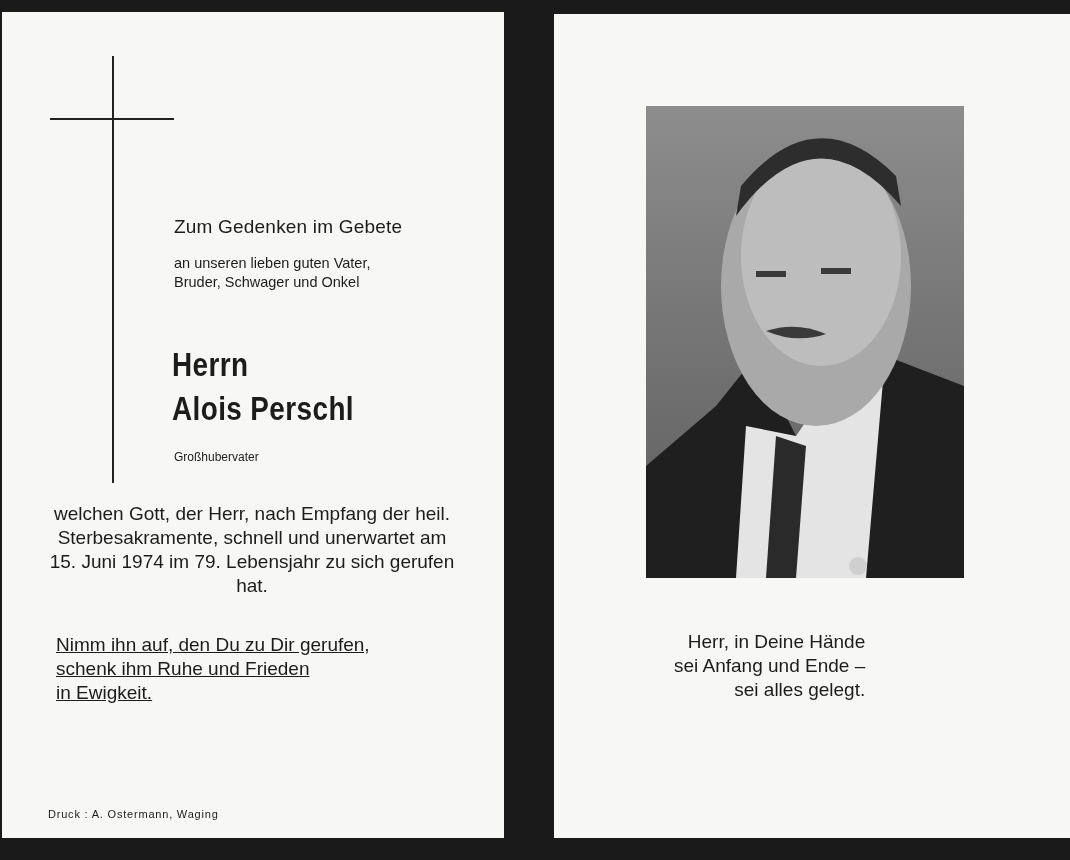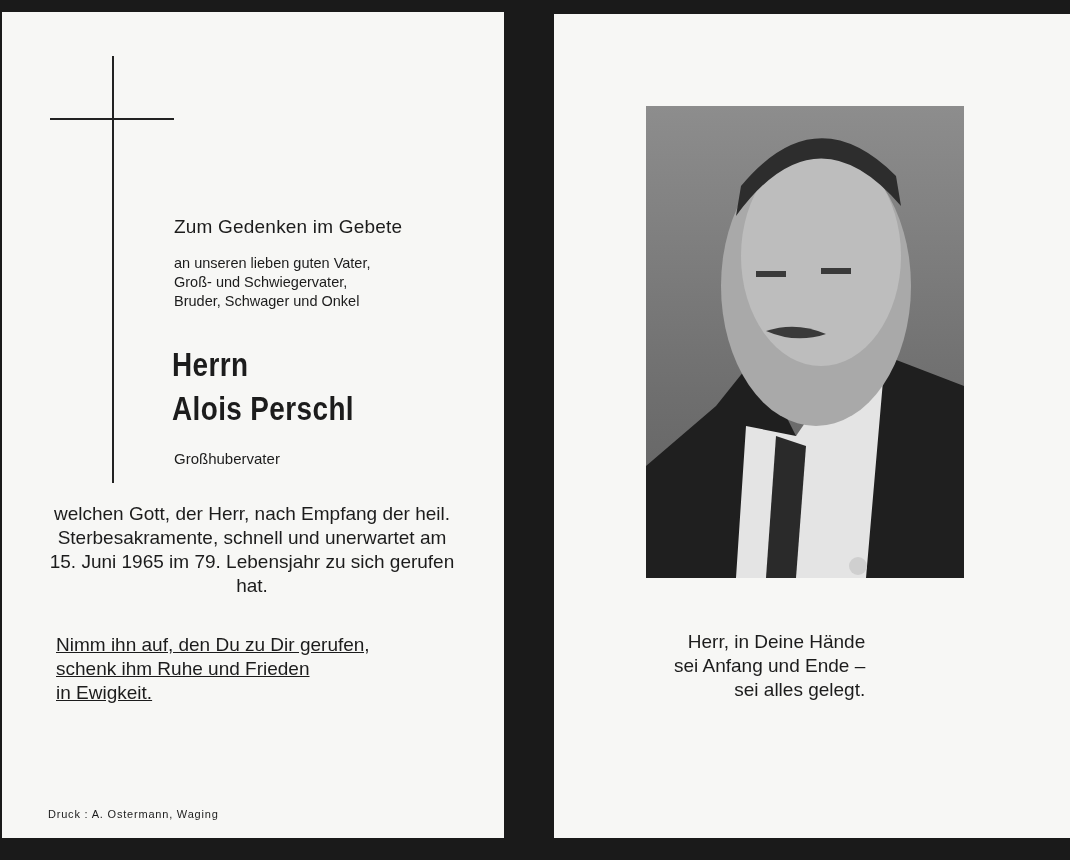--- a/index.html
+++ b/index.html
@@ -6,46 +6,45 @@
   body { width:1070px; height:860px; background:#1a1a1a; position:relative; overflow:hidden; font-family:"Liberation Sans", sans-serif; color:#1c1c1c; }
   .card { position:absolute; background:#f7f7f5; }
   .left { left:2px; top:12px; width:502px; height:826px; }
   .right { left:554px; top:14px; width:573px; height:824px;text-align:right; }
   .cross-v { position:absolute; left:110px; top:44px; width:2px; height:427px; background:#222; }
   .cross-h { position:absolute; left:48px; top:106px; width:124px; height:2px; background:#222; }
   .abs { position:absolute; white-space:nowrap; }
   .t1 { left:172px; top:204px; font-size:19px; letter-spacing:0.2px; }
   .t2 { left:172px; top:242px; font-size:14.5px; line-height:19px; }
   .name { left:170px; top:330px; font-size:34px; font-weight:bold; line-height:44px; transform:scaleX(0.82); transform-origin:left top; letter-spacing:0.5px; }
-  .title { left:172px; top:438px; font-size:15px; }
+  .title { left:172px; top:438px; font-size:12px; }
   .death { left:42px; top:490px; width:416px; font-size:19px; line-height:24px; text-align:center; white-space:normal; }
   .prayer { left:54px; top:621px; font-size:19px; line-height:24px;text-decoration:underline; }
   .vater { left:54px; top:709px; font-size:19px; }
   .druck { left:46px; top:796px; font-size:11px; letter-spacing:0.8px;text-align:right; }
   .photo { position:absolute; left:92px; top:92px; width:318px; height:472px; background:linear-gradient(180deg,#8d8d8d 0%,#6f6f6f 60%,#5e5e5e 100%); overflow:hidden; }
   .quote { left:120px; top:616px; font-size:19px; line-height:24px; }
 </style>
 </head>
 <body>
 
 <div class="card left">
   <div class="cross-v"></div>
   <div class="cross-h"></div>
   <div class="abs t1">Zum Gedenken im Gebete</div>
   <div class="abs t2">
     <div>an unseren lieben guten Vater,</div>
-    <div>Groß- und Schwiegervater,</div>
     <div>Bruder, Schwager und Onkel</div>
   </div>
   <div class="abs name">
     <div>Herrn</div>
     <div>Alois Perschl</div>
   </div>
   <div class="abs title">Großhubervater</div>
-  <div class="abs death">welchen Gott, der Herr, nach Empfang der heil. Sterbesakramente, schnell und unerwartet am 15. Juni 1965 im 79. Lebensjahr zu sich gerufen hat.</div>
+  <div class="abs death">welchen Gott, der Herr, nach Empfang der heil. Sterbesakramente, schnell und unerwartet am 15. Juni 1974 im 79. Lebensjahr zu sich gerufen hat.</div>
   <div class="abs prayer">
     <div>Nimm ihn auf, den Du zu Dir gerufen,</div>
     <div>schenk ihm Ruhe und Frieden</div>
     <div>in Ewigkeit.</div>
   </div>
   <div class="abs druck">Druck : A. Ostermann, Waging</div>
 </div>
 
 <div class="card right">
   <div class="photo" title="Black and white portrait of an elderly man with moustache in a dark jacket">

